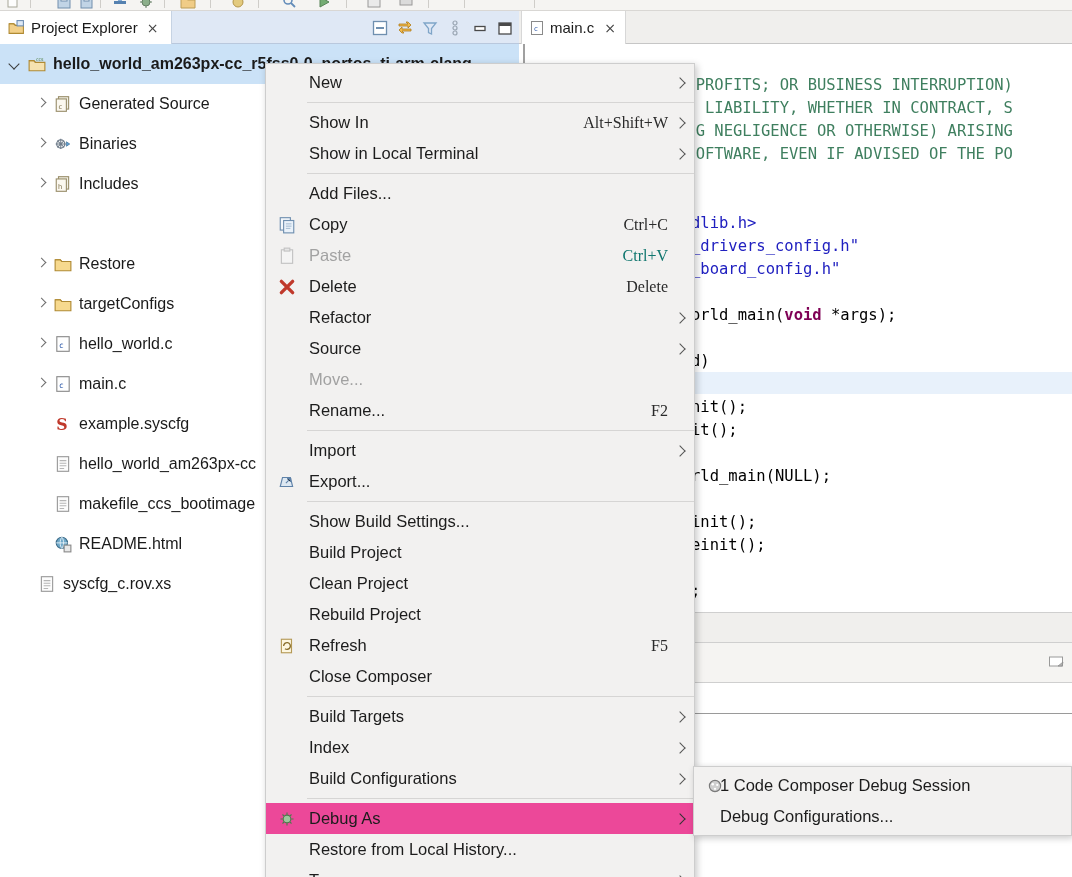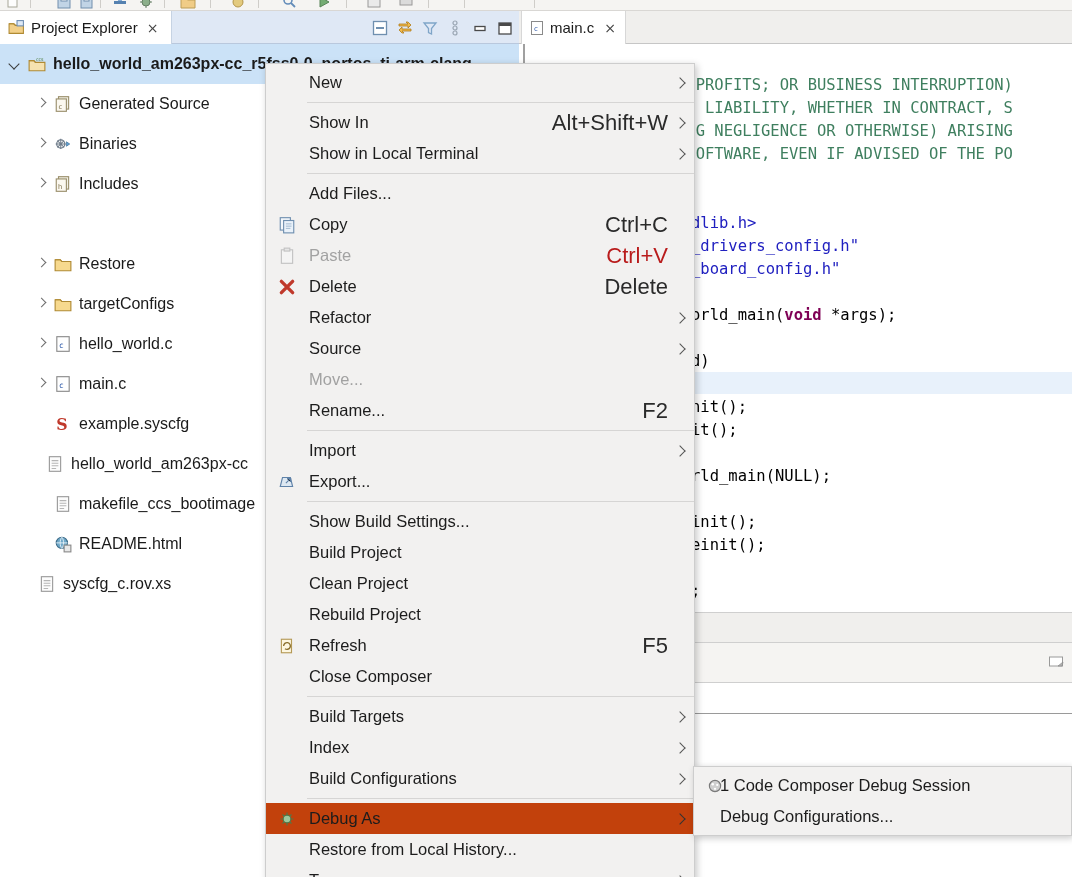--- a/index.html
+++ b/index.html
@@ -157,28 +157,28 @@
     position: absolute; left: 265px; top: 63px; width: 430px;
     background: #f2f1f0;
     border: 1px solid #cdcdcd;
     box-shadow: 2px 2px 7px rgba(0,0,0,.22);
     padding: 3px 0 0 0;
   }
   .mi {
     position: relative; height: 31px; display: flex; align-items: center;
     font-size: 16.5px; color: #1c1c1c; cursor: default; text-align: right;
   }
-  .mi.highlight { background: #c2410c; }
+  .mi.highlight { background: #ec4899; }
   .mi.disabled { color: #a2a2a2; }
   .mi-icon { position: absolute; left: 12px; width: 18px; height: 18px; }
   .mi-label { margin-left: 43px; white-space: nowrap; }
   .mi-accel {
-    position: absolute; right: 26px; font-size: 22px; color: #2a2a2a;
-  }
-  .mi.disabled .mi-accel { color: #b91c1c; }
+    position: absolute; right: 26px; font-size: 16px; color: #2a2a2a; font-family: Liberation Serif, serif;
+  }
+  .mi.disabled .mi-accel { color: #0f766e; }
   .mi-arrow {
     position: absolute; right: 10px; width: 8px; height: 8px;
     border-right: 1.8px solid #555; border-top: 1.8px solid #555;
     transform: rotate(45deg);
   }
   .mi.highlight .mi-arrow { border-color: #333; }
   .msep {
     height: 1px; background: #d6d5d4; margin: 4px 0 4px 41px;
   }
 
@@ -365,21 +365,21 @@
           </svg>
           <span class="tree-label">main.c</span>
         </div>
         <div class="tree-row" style="padding-left: 26px;">
           <span class="twisty"></span>
           <svg class="tree-icon" viewBox="0 0 16 16">
             <text x="2" y="13" font-size="14" fill="#c0392b" font-weight="bold" font-family="DejaVu Serif, serif">S</text>
           </svg>
           <span class="tree-label">example.syscfg</span>
         </div>
-        <div class="tree-row" style="padding-left: 18px;">
+        <div class="tree-row" style="padding-left: 26px;">
           <span class="twisty"></span>
           <svg class="tree-icon" viewBox="0 0 16 16">
             <rect x="3" y="1.5" width="10" height="13" fill="#fcfcfc" stroke="#9a9a9a"></rect>
                 <path d="M5 5h6M5 7.3h6M5 9.6h6M5 11.9h4" stroke="#b5b5b5" stroke-width=".9"></path>
           </svg>
           <span class="tree-label">hello_world_am263px-cc</span>
         </div>
         <div class="tree-row" style="padding-left: 26px;">
           <span class="twisty"></span>
           <svg class="tree-icon" viewBox="0 0 16 16">

